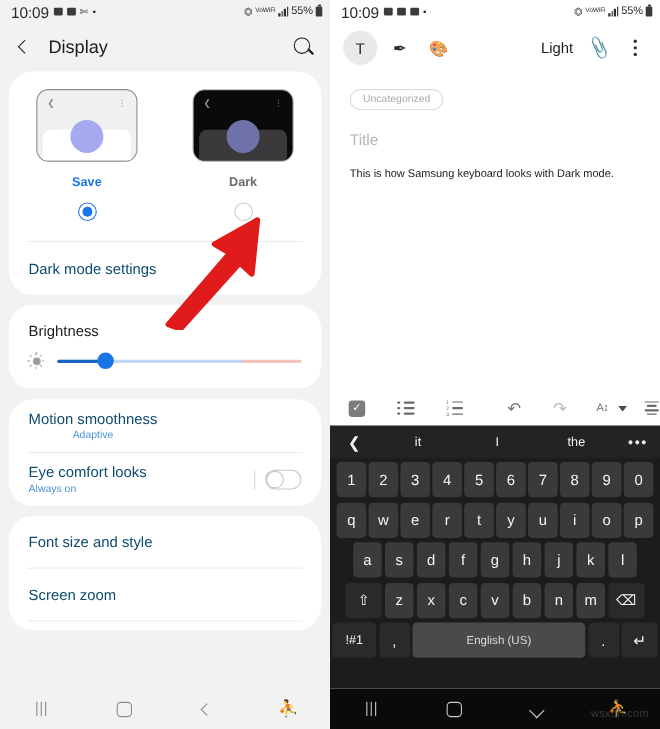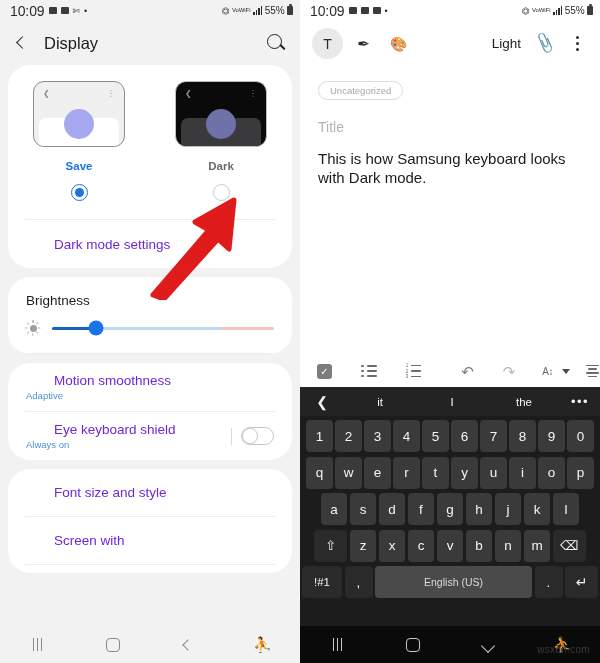--- a/index.html
+++ b/index.html
@@ -93,21 +93,21 @@
   .radio {
     margin-top:12px; width:17px; height:17px; border-radius:50%;
     border:1.7px solid #c9c9c9; display:flex; align-items:center; justify-content:center; cursor:pointer;
   }
   .radio.on { border-color:#1a73e8; }
   .radio.on::after { content:""; width:9px; height:9px; border-radius:50%; background:#1a73e8; }
 
   .divider { height:1px; background:#ececec; margin:0 17px; }
   .row { padding:0 18px; display:flex; align-items:center; min-height:46px; cursor:pointer; }
   .row-main { display:flex; flex-direction:column; }
-  .row-title { font-size:13.5px; color:#6d28d9;margin-left:28px; }
+  .row-title { font-size:13.5px; color:#0c4a6e; }
   .row-sub { font-size:9.5px; color:#4a90d9; margin-top:2px; }
   .row-right { margin-left:auto; display:flex; align-items:center; gap:9px; }
 
   .toggle {
     width:33px;height:18px;border-radius:9px;border:1.4px solid #c6c6c6;
     position:relative;background:#fff;cursor:pointer;flex:none;
   }
   .toggle .knob{
     position:absolute;top:0.3px;left:0.3px;width:15.5px;height:15.5px;border-radius:50%;
     border:1.4px solid #c6c6c6;background:#fff;
@@ -164,21 +164,21 @@
   .nb-kebab { width:22px; display:flex; flex-direction:column; align-items:center; gap:3px; cursor:pointer; }
   .nb-kebab i { width:3px;height:3px;border-radius:50%;background:#2b2b2b;display:block; }
   .clip { font-size:16px; transform:rotate(18deg); color:#2b2b2b; }
 
   .note-body { padding:14px 18px 0; }
   .chip {
     display:inline-block;border:1px solid #dcdcdc;border-radius:11px;
     padding:3px 11px;font-size:9.5px;color:#a8a8a8;cursor:pointer;
   }
   .note-title { font-size:14px; color:#b4b4b4; margin-top:19px; cursor:text; }
-  .note-text { font-size:15px; color:#1b1b1b; line-height:19px; margin-top:14px; cursor:text; max-width:256px; }
+  .note-text { font-size:10px; color:#1b1b1b; line-height:19px; margin-top:14px; cursor:text; max-width:256px; }
 
   
   .edit-tb {
     position:absolute; left:0; bottom:276px; width:300px; height:32px; background:#fff;
     display:flex; align-items:center; padding:0 17px; gap:0;
   }
   .etb { flex:none; cursor:pointer; display:flex; align-items:center; justify-content:center; }
   .etb-check { width:15px;height:15px;border-radius:3px;background:#7c7c7c;
                color:#fff;font-size:10px;line-height:15px;text-align:center; }
   .lines { display:flex; flex-direction:column; gap:2.5px; }
@@ -304,51 +304,51 @@
       </span>
       <span class="track">
         <span class="fill"></span>
         <span class="thumbk"></span>
       </span>
     </div>
     <div class="divider"></div>
   </div>
 
   <div class="card">
-    <div class="row" style="min-height:48px;">
+    <div class="row" style="min-height:48px;text-align:center;">
       <div class="row-main">
         <span class="row-title">Motion smoothness</span>
         <span class="row-sub">Adaptive</span>
       </div>
     </div>
     <div class="divider"></div>
     <div class="row" style="min-height:48px;">
       <div class="row-main">
-        <span class="row-title">Eye keyboard shield</span>
+        <span class="row-title">Eye comfort looks</span>
         <span class="row-sub">Always on</span>
       </div>
       <div class="row-right">
         <span class="vsep"></span>
         <span class="toggle">
             <span class="knob"></span>
           </span>
       </div>
     </div>
   </div>
 
   <div class="card">
     <div class="row" style="min-height:47px;">
       <div class="row-main">
         <span class="row-title">Font size and style</span>
       </div>
     </div>
     <div class="divider"></div>
     <div class="row" style="min-height:47px;">
       <div class="row-main">
-        <span class="row-title">Screen with</span>
+        <span class="row-title">Screen zoom</span>
       </div>
     </div>
     <div class="divider"></div>
     <div style="height:8px"></div>
   </div>
 
   <svg class="arrow" viewBox="0 0 96 104">
     <path d="M86 4 L47 26 L60 33 L4 100 L17 104 L70 44 L80 54 Z" fill="#e01b1b"></path>
     <path d="M86 4 L47 26 L61 34 L5 99 L16 103 L70 43 L81 53 Z" fill="#e01b1b" stroke="#e01b1b" stroke-width="5" stroke-linejoin="round"></path>
   </svg>

